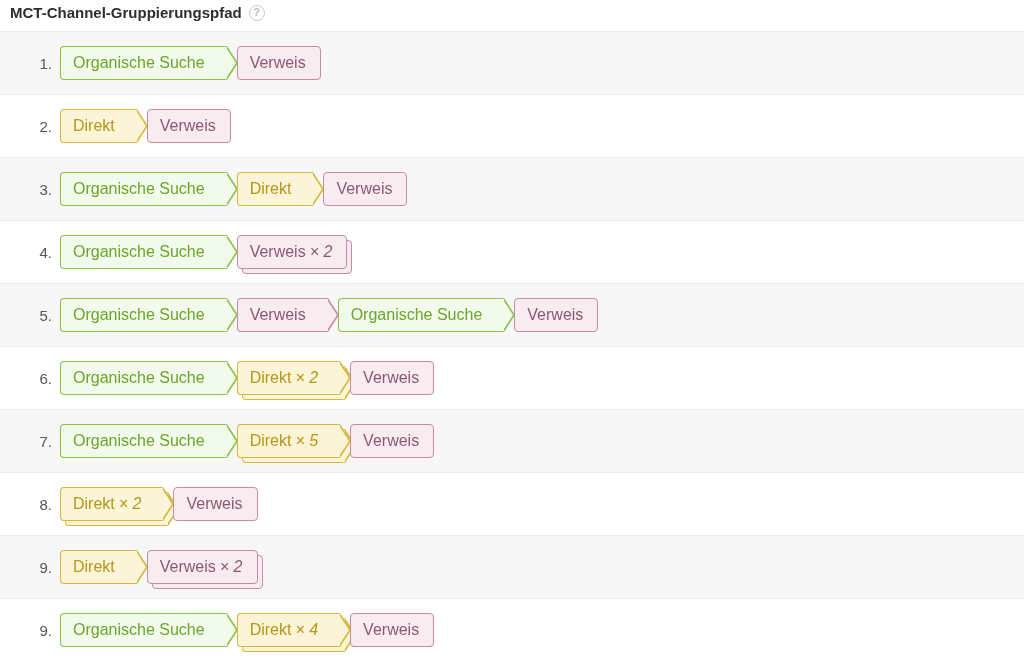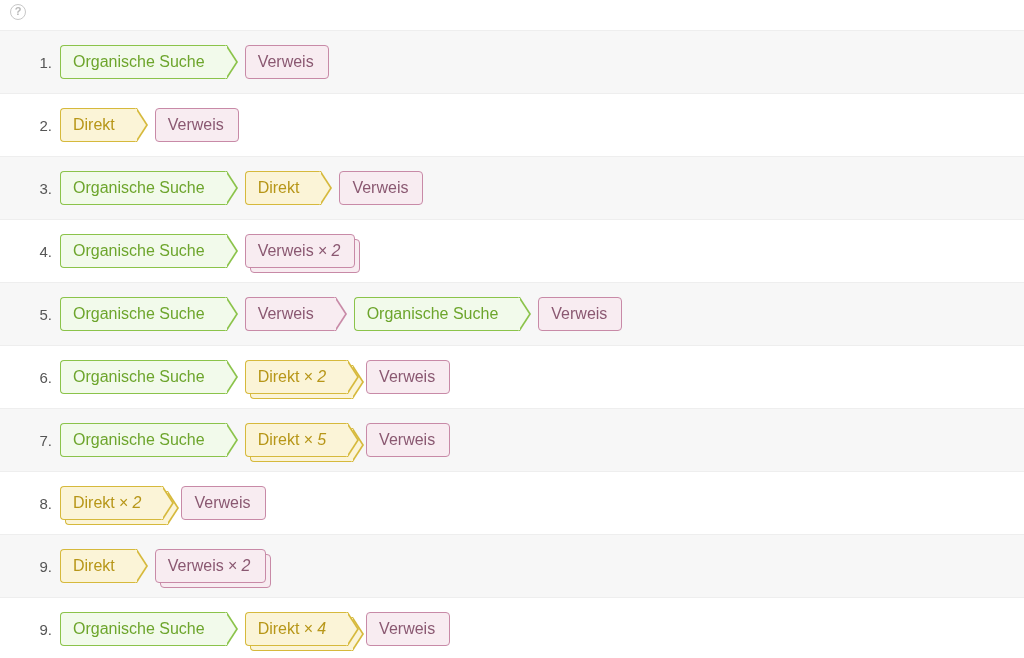--- a/index.html
+++ b/index.html
@@ -40,21 +40,21 @@
     min-height: 62px;
   }
   .row.alt { background: #f7f7f7; }
   .row-num {
     width: 40px;
     font-size: 15px;
     color: #555;
     text-align: right;
     padding-right: 8px;
   }
-  .bubbles { display:flex; align-items:center; gap:18px; }
+  .bubbles { display:flex; align-items:center; gap:10px; }
   .bubble-wrap { position:relative; display:inline-block; }
   .bubble {
     display: inline-flex;
     align-items: center;
     height: 34px;
     padding: 0 14px 0 12px;
     font-size: 16px;
     border: 1.5px solid;
     border-radius: 4px;
     position: relative;
@@ -104,20 +104,21 @@
   .organic { --bg:#f2faeb; --bd:#8bc34a; --fg:#6da52c; }
   .direct  { --bg:#fbf4d7; --bd:#d6b93c; --fg:#b79618; }
   .referral{ --bg:#f8ecf1; --bd:#c88aa7; --fg:#8a5871; }
 
   .bubble { background: var(--bg); border-color: var(--bd); color: var(--fg); }
 </style>
 </head>
 <body>
 
 <div class="header">
+  <span class="header-title">MCT-Channel-Gruppierungspfad</span>
   <span class="help-icon">?</span>
 </div>
 
 <div id="rows">
     <div class="row alt">
       <div class="row-num">1.</div>
       <div class="bubbles">
         <span class="bubble-wrap"><span class="arrow-wrap organic front" style="--bg: #f2faeb; --bd: #8bc34a;"><span class="bubble organic">
               <span>Organische Suche</span>
             </span></span></span>

